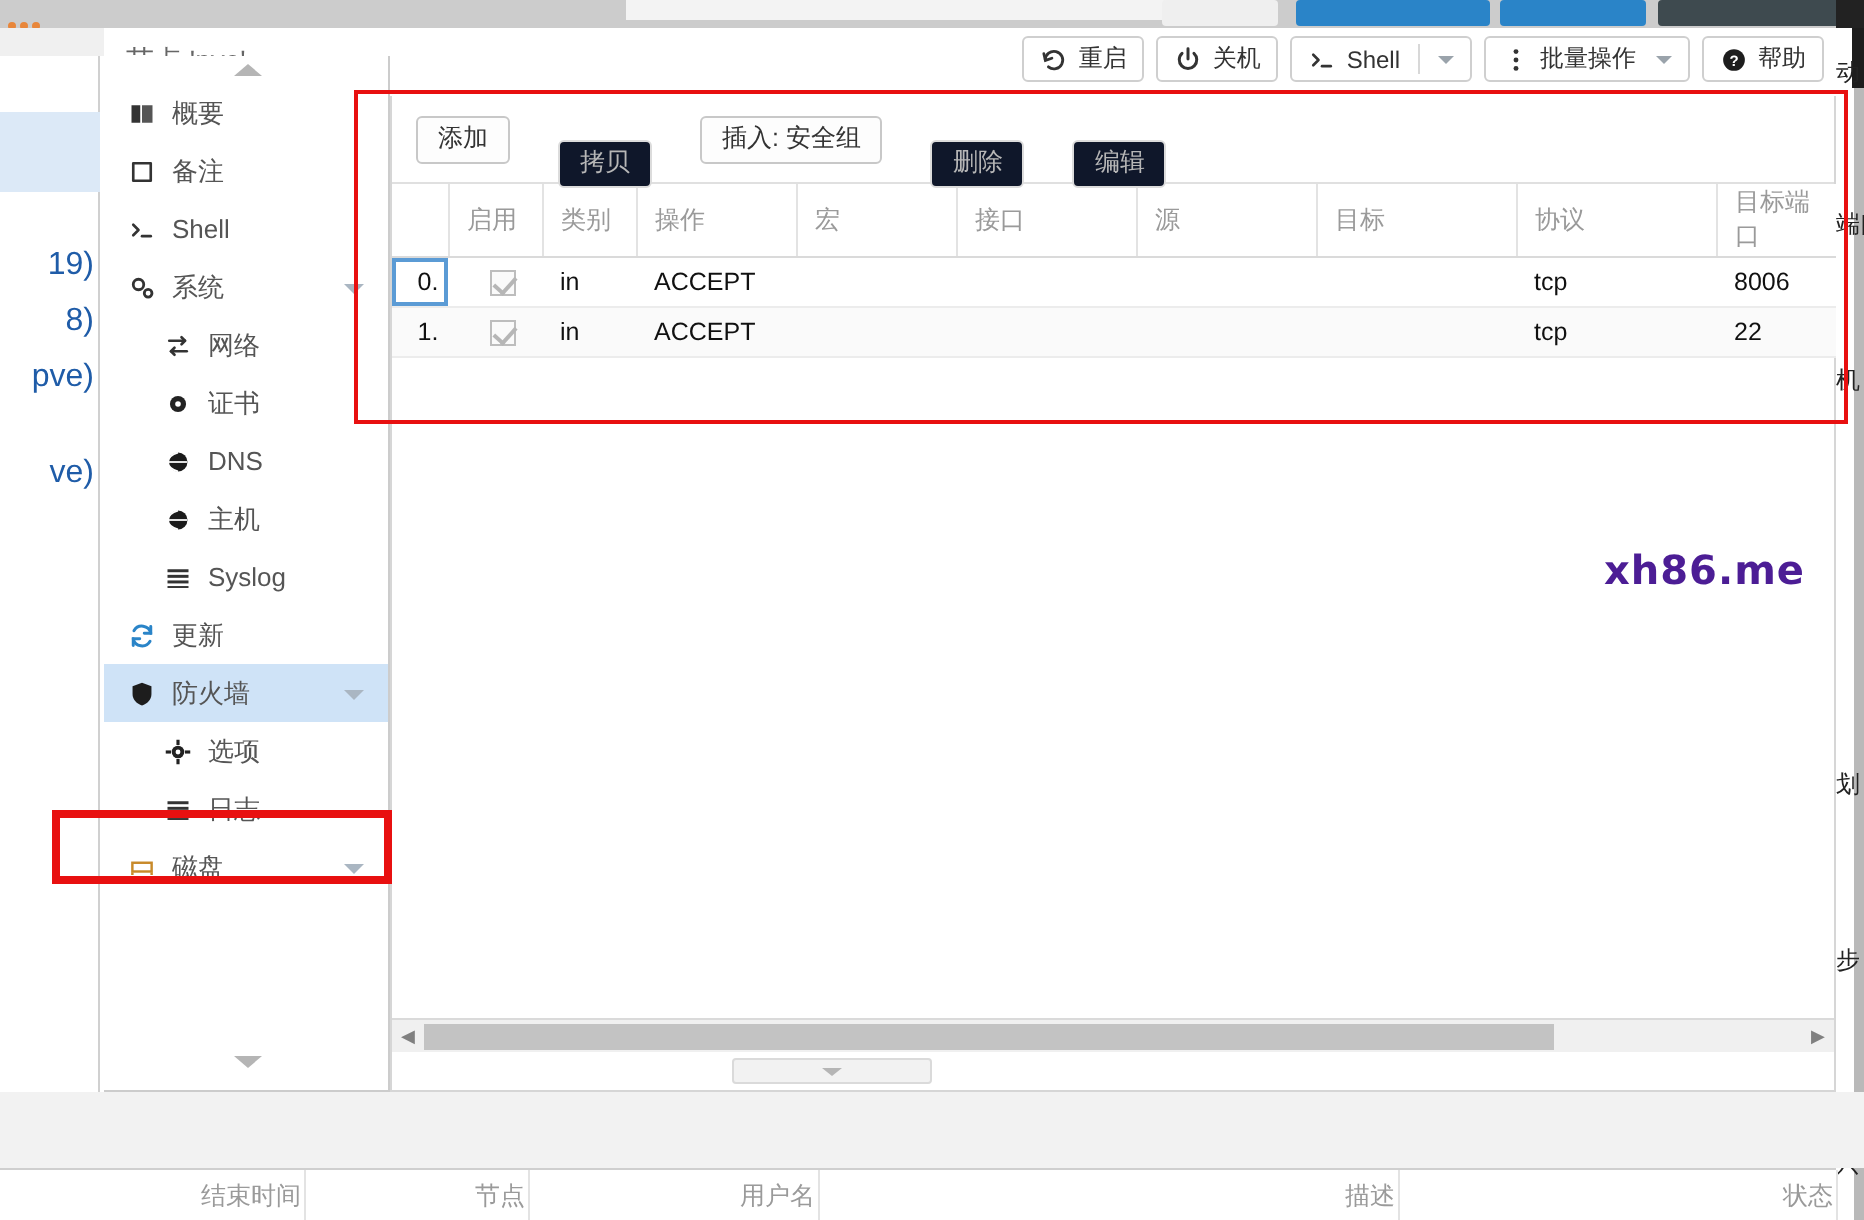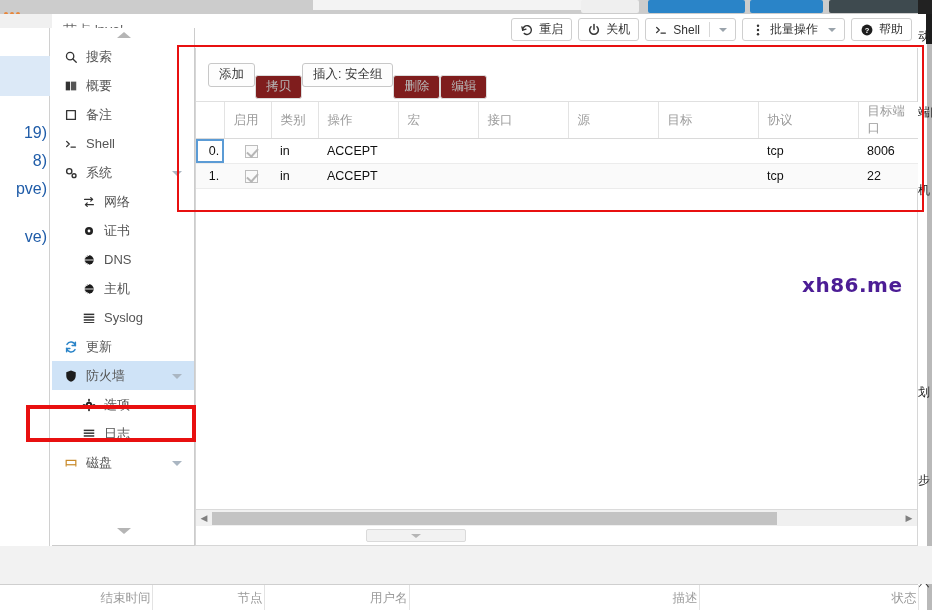--- a/index.html
+++ b/index.html
@@ -97,29 +97,29 @@
     border-top:4px solid #9aa3ab;
   }
   .tbtn svg { display:block; }
 
   
   .grid-panel {
     position:absolute; left:195px; top:48px; width:723px; height:498px;
     background:#ffffff; border:1px solid #d6d6d6; border-top:none;
   }
   .grid-toolbar {
-    height:54px; display:flex; align-items:center; gap:0; padding-left:12px;
+    height:44px; display:flex; align-items:center; gap:24px; padding-left:12px;
     background:#fff; border-bottom:1px solid #e0e0e0;
   }
   .gbtn {
     height:24px; padding:0 10px; font-size:12.5px; color:#333;
     background:#fdfdfd; border:1px solid #c8c8c8; border-radius:3px;
     display:flex; align-items:center;
   }
-  .gbtn.disabled { color:#b7b7b7; border-color:#dcdcdc; background:#7f1d1d;margin-top:24px; }
+  .gbtn.disabled { color:#b7b7b7; border-color:#dcdcdc; background:#0f172a;margin-top:24px; }
 
   table.fw { border-collapse:collapse; width:100%; table-layout:fixed; }
   table.fw th {
     height:28px; font-size:12.5px; font-weight:normal; color:#9a9a9a;
     text-align:left; padding-left:9px;
     border-right:1px solid #e3e3e3; border-bottom:1px solid #dadada;
     background:#ffffff;
   }
   table.fw td {
     height:25px; font-size:12.5px; color:#111; padding-left:9px;
@@ -273,29 +273,20 @@
           <span>帮助</span>
         </div>
       </div>
   </div>
 
   <div class="sidebar">
     <div class="sb-scroll-up">
       <span class="chev up"></span>
     </div>
     <div id="nav-list" style="padding-top:14px;">
-        <div class="nav-item">
-          <span class="ico">
-            <svg width="14" height="14" viewBox="0 0 16 16" fill="none" stroke="#333" stroke-width="1.5" stroke-linecap="round" stroke-linejoin="round">
-              <circle cx="7" cy="7" r="4.2"></circle>
-              <line x1="10.2" y1="10.2" x2="14" y2="14"></line>
-            </svg>
-          </span>
-          <span>搜索</span>
-        </div>
         <div class="nav-item">
           <span class="ico">
             <svg width="14" height="14" viewBox="0 0 16 16">
               <path d="M2 3h5v10H2z" fill="#333"></path>
               <path d="M8 3h6v10H8z" fill="#555"></path>
             </svg>
           </span>
           <span>概要</span>
         </div>
         <div class="nav-item">

